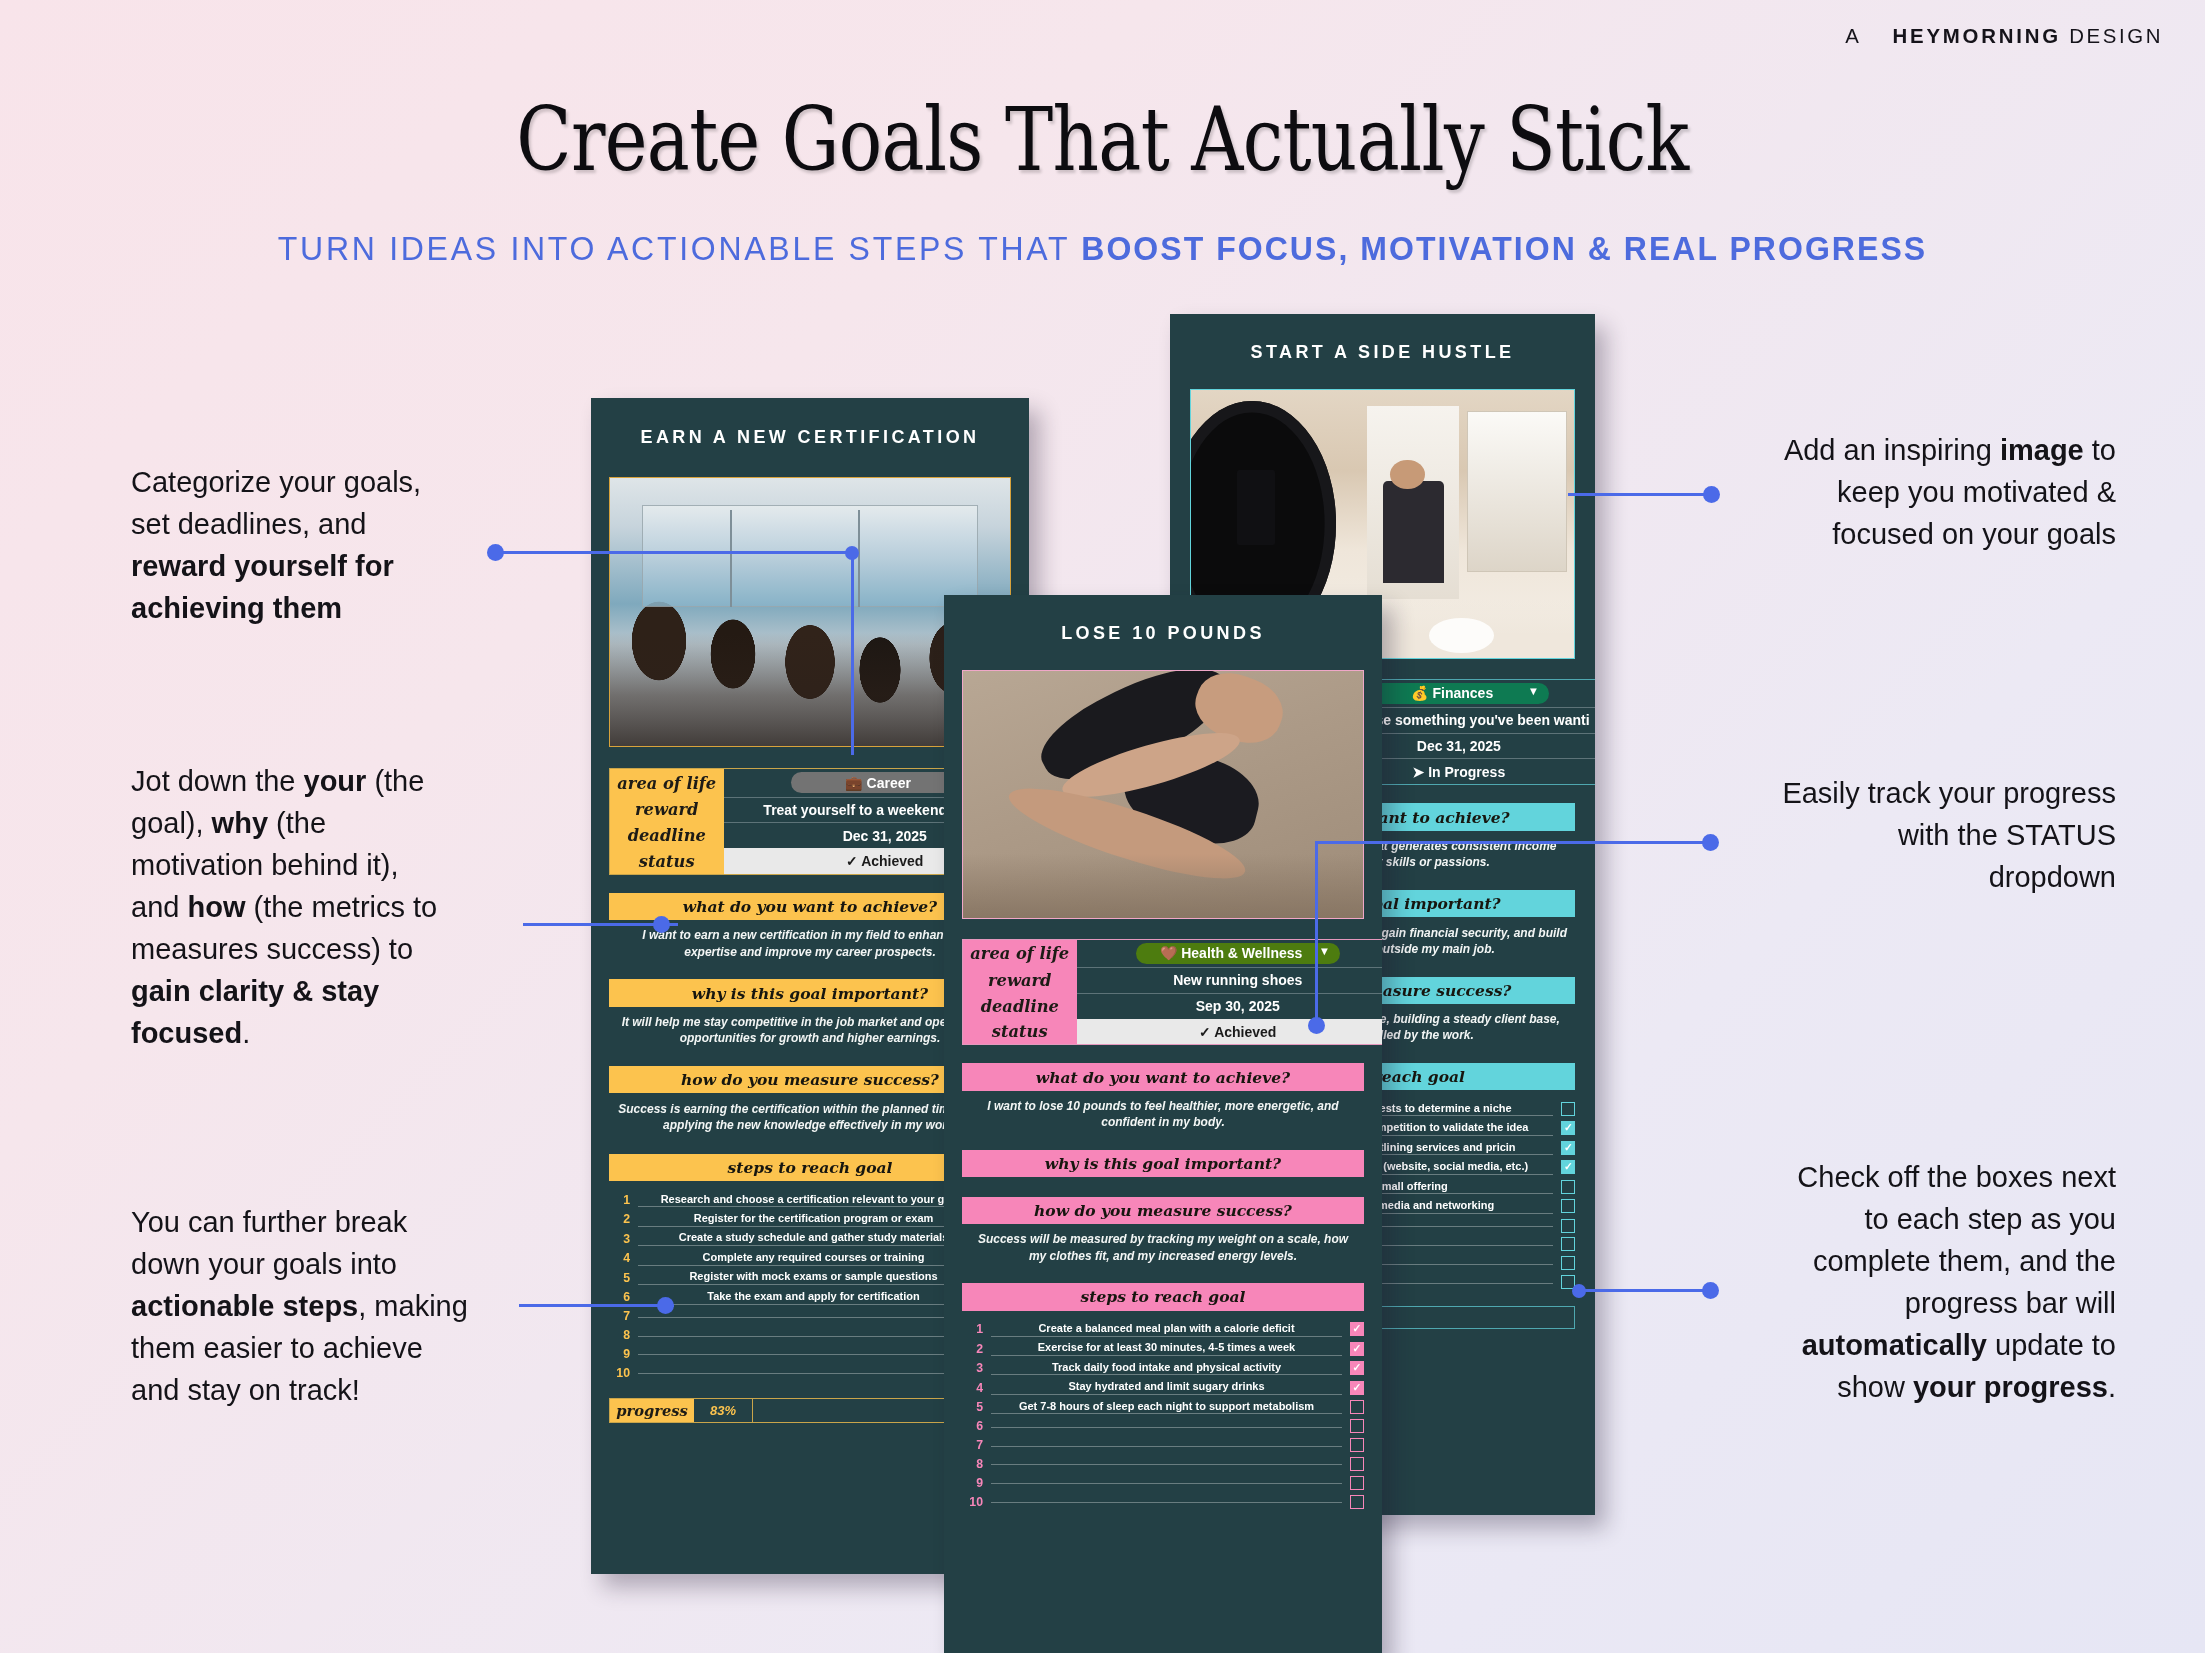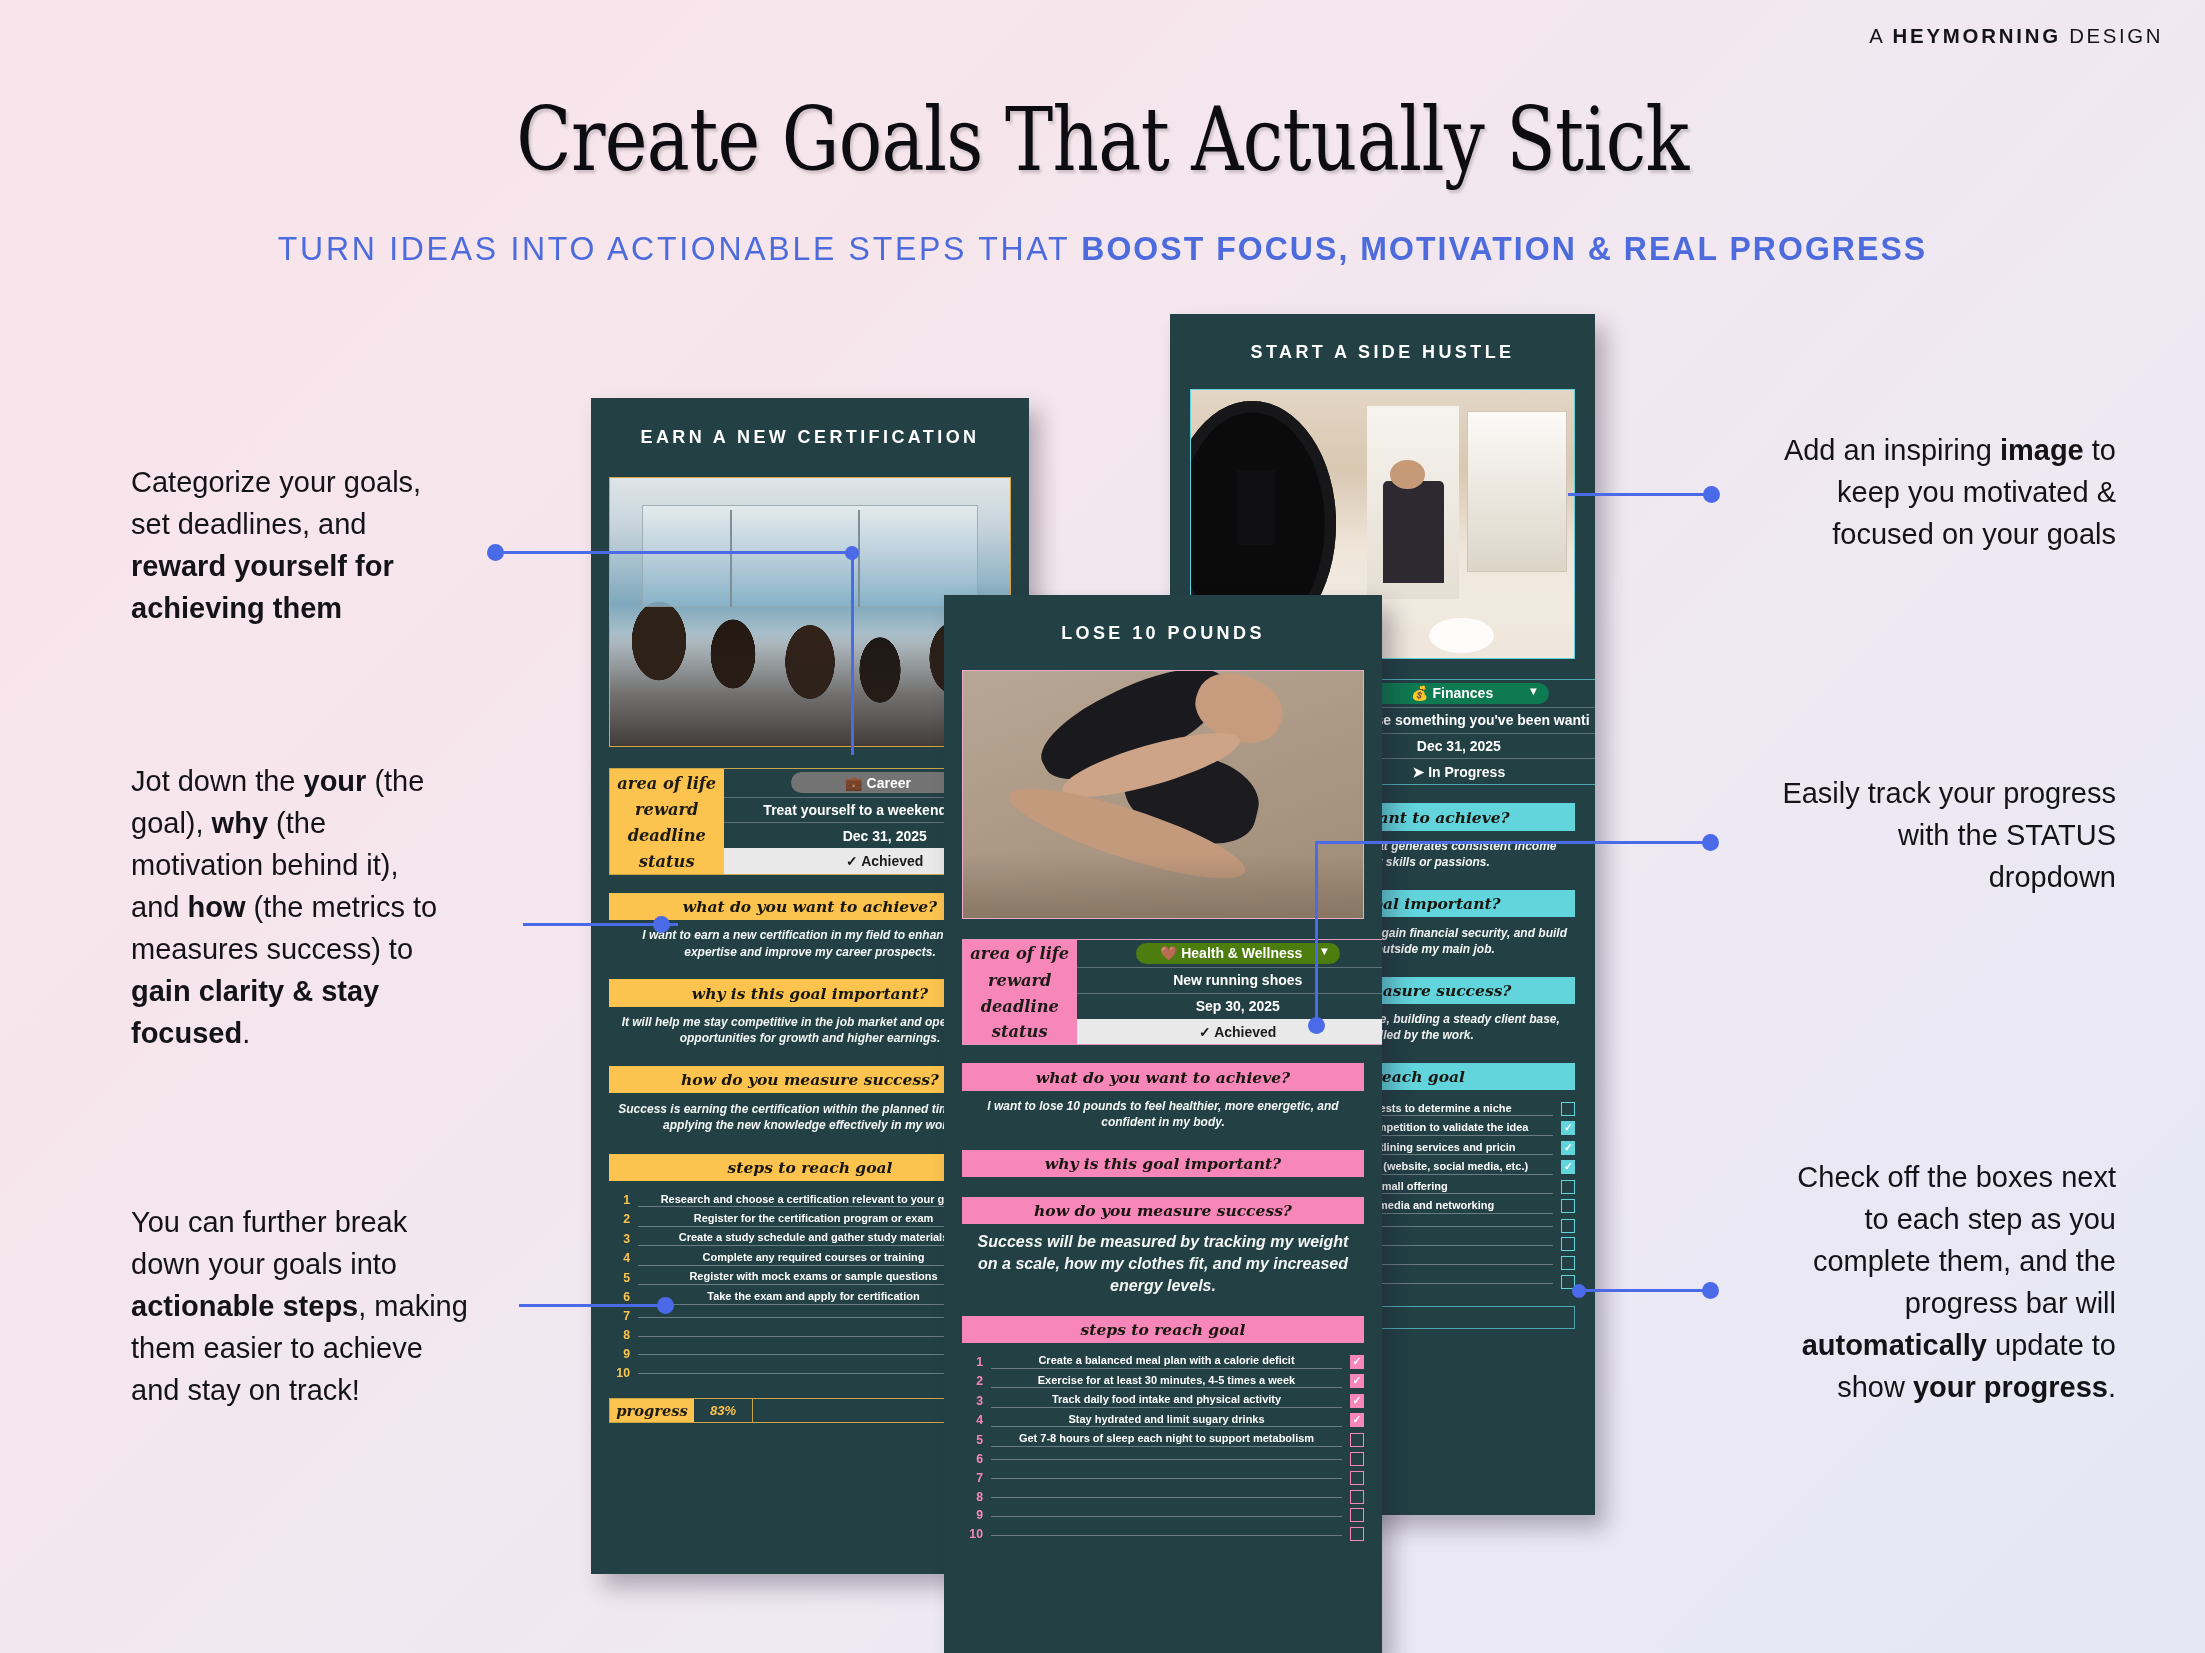--- a/index.html
+++ b/index.html
@@ -9,21 +9,21 @@
     background: linear-gradient(135deg, #f8e4ea 0%, #f6e6ec 30%, #ece9f4 70%, #e6e6f4 100%);
     position: relative;
   }
 
   
   .brand {
     position: absolute; top: 24.5px; right: 42px;
     font-size: 20.4px; letter-spacing: 2.6px; color: #15131a;
     font-weight: 400; white-space: nowrap;
   }
-  .brand b { font-weight: 700; letter-spacing: 2.8px; }
+  .brand b { font-weight: 700; letter-spacing: 2.8px; margin-left: 24px; }
 
   .page-title {
     position: absolute; top: 88px; left: 0; width: 2205px; text-align: center;
     font-family: "DejaVu Serif", "Liberation Serif", serif;
     font-size: 88px; font-weight: 400; color: #0d0c10;
     letter-spacing: -0.8px; transform: scaleX(0.82); transform-origin: 50% 50%;
     text-shadow: 2.5px 3.3px 3.3px rgba(0,0,0,0.17);
     white-space: nowrap;
   }
   .page-subtitle {
@@ -434,21 +434,21 @@
   <div style="margin:18px 18px 0 18px;">
     <div>
       <div class="sec-head" style="background:#f786b9; font-size:15.5px; padding:4.1px 0;">what do you want to achieve?</div>
       <div class="sec-body" style="font-size:12px; padding:7.4px 8.2px 0 8.2px;">I want to lose 10 pounds to feel healthier, more energetic, and confident in my body.</div>
     </div>
     <div style="margin-top:19.6px;">
       <div class="sec-head" style="background:#f786b9; font-size:15.5px; padding:4.1px 0;">why is this goal important?</div>
     </div>
     <div style="margin-top:19.6px;">
       <div class="sec-head" style="background:#f786b9; font-size:15.5px; padding:4.1px 0;">how do you measure success?</div>
-      <div class="sec-body" style="font-size:16px; padding:7.4px 8.2px 0 8.2px;">Success will be measured by tracking my weight on a scale, how my clothes fit, and my increased energy levels.</div>
+      <div class="sec-body" style="font-size:12px; padding:7.4px 8.2px 0 8.2px;">Success will be measured by tracking my weight on a scale, how my clothes fit, and my increased energy levels.</div>
     </div>
   </div>
 
   <div style="margin:19.6px 18px 0 18px;">
     <div class="sec-head" style="background:#f786b9; font-size:15.5px; padding:4.1px 0;">steps to reach goal</div>
     <div class="steps" style="margin-top:11.4px;">
         <div class="step-row" style="margin-bottom: 4.9px;">
           <div class="step-num" style="width: 21px; font-size: 12.3px; color: rgb(247, 134, 185);">1</div>
           <div class="step-txt" style="font-size: 11px; margin: 0px 8.2px; padding-bottom: 1.6px;">Create a balanced meal plan with a calorie deficit</div>
           <div class="cb" style="width: 14px; height: 14px; border-width: 1.6px; border-color: rgb(247, 134, 185); background: rgb(247, 134, 185);">

